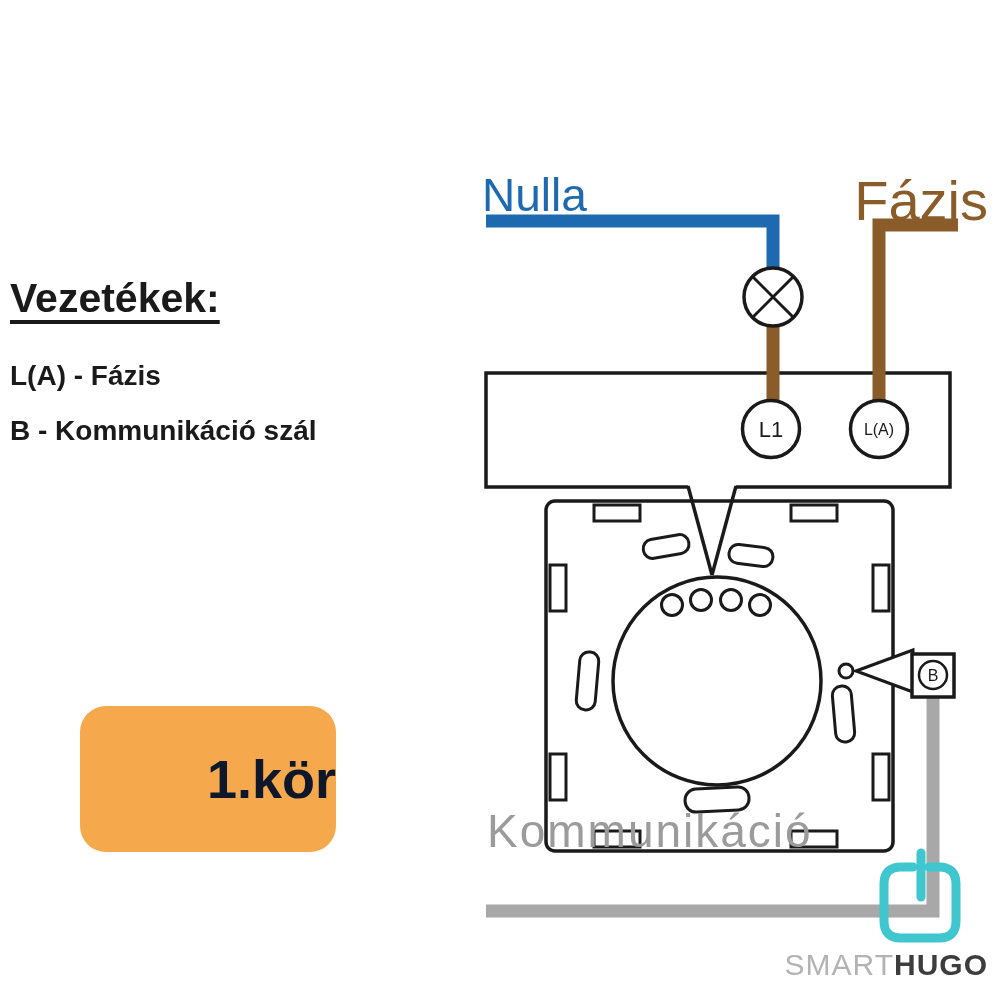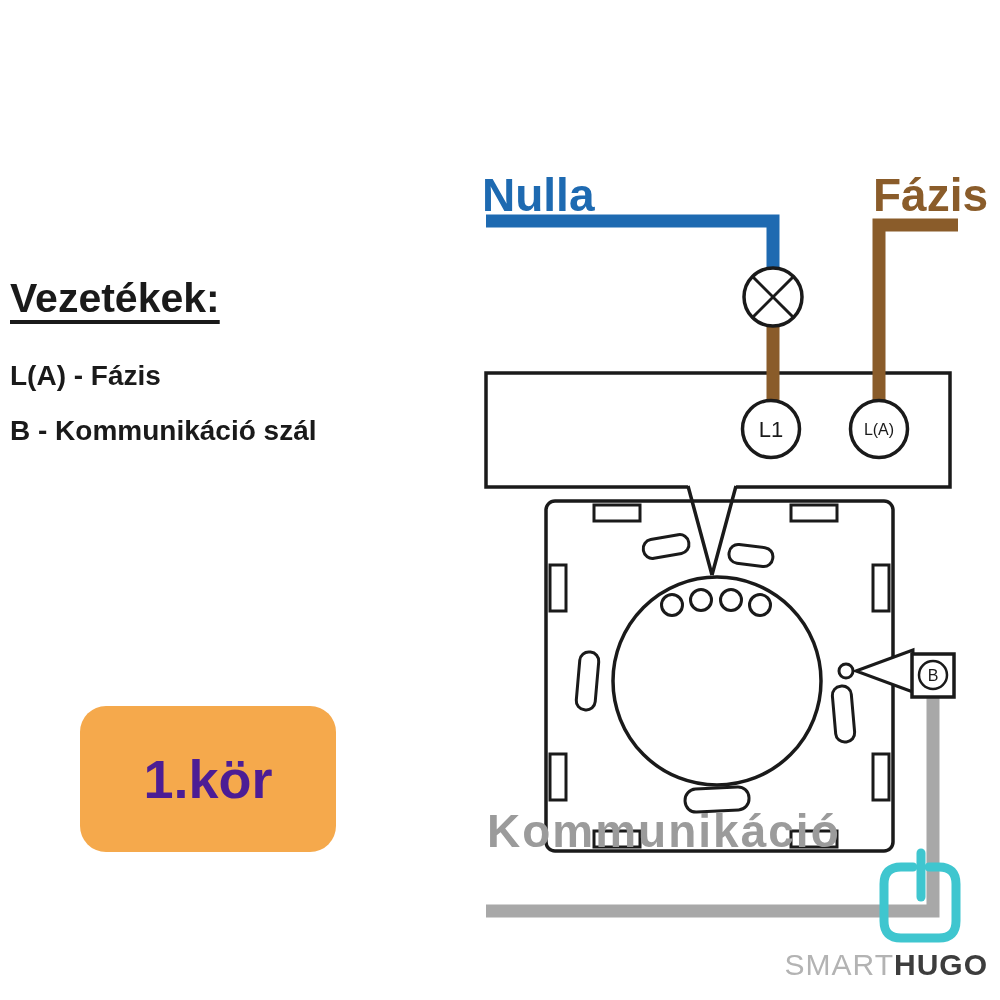--- a/index.html
+++ b/index.html
@@ -1,38 +1,38 @@
 <!DOCTYPE html>
 <html style="--blue: #1e6ab1; --brown: #8a5c2a; --wire_gray: #a8a8a8; --text_gray: #9b9b9b; --orange: #f5a94c; --teal: #3fc6cf; --logo_light: #b3b3b3; --logo_dark: #3d3d3d; --ink: #1a1a1a;"><head>
 <meta charset="utf-8">
 <style>
   html,body{margin:0;padding:0;background:#fff;}
   .canvas{
     position:relative;width:1000px;height:1000px;background:#fff;overflow:hidden;
     font-family:"Liberation Sans", sans-serif;
   }
   svg.diagram{position:absolute;left:0;top:0;z-index:1;}
-  .lbl{position:absolute;z-index:2;font-weight:bold;white-space:nowrap;}
+  .lbl{position:absolute;z-index:2;font-weight:normal;white-space:nowrap;}
   .nulla{left:482px;top:168px;font-size:46px;color:var(--blue);}
-  .fazis{right:12px;top:168px;font-size:46px;color:var(--brown);}
+  .fazis{right:12px;top:168px;font-size:56px;color:var(--brown);}
   .komm{left:487px;top:804px;font-size:46px;letter-spacing:2px;color:var(--text_gray);}
   .legend{position:absolute;left:10px;top:258px;z-index:2;color:var(--ink);}
   .legend-title{
     font-size:41px;font-weight:bold;
     text-decoration:underline;text-decoration-thickness:4px;text-underline-offset:8px;
     margin-bottom:34px;
     margin-top:17px;
   }
   .legend-items{width:385px;}
   .legend-item{font-size:28px;font-weight:bold;line-height:1.42;margin-bottom:15px;}
   .badge{
     position:absolute;left:80px;top:706px;width:256px;height:146px;z-index:2;
     background:var(--orange);border-radius:26px;
-    display:flex;align-items:center;justify-content:center;
-    color:#4c1d95;font-size:54px;font-weight:bold;
+    display:flex;align-items:center;justify-content:flex-end;
+    color:#0f172a;font-size:54px;font-weight:bold;
   }
   .logo-text{position:absolute;right:12px;top:948px;z-index:3;font-size:30px;letter-spacing:1px;}
   .logo-smart{color:var(--logo_light);font-weight:normal;margin-top:37px;}
   .logo-hugo{color:var(--logo_dark);font-weight:bold;}
   
   .shape{fill:#fff;stroke:var(--ink);stroke-width:3.5;}
   .thin{fill:none;stroke:var(--ink);stroke-width:3;}
   .thin-fill{fill:#fff;stroke:var(--ink);stroke-width:3;}
   .eraser{fill:#fff;stroke:none;}
   .wire{fill:none;stroke-width:13;stroke-linejoin:miter;}

